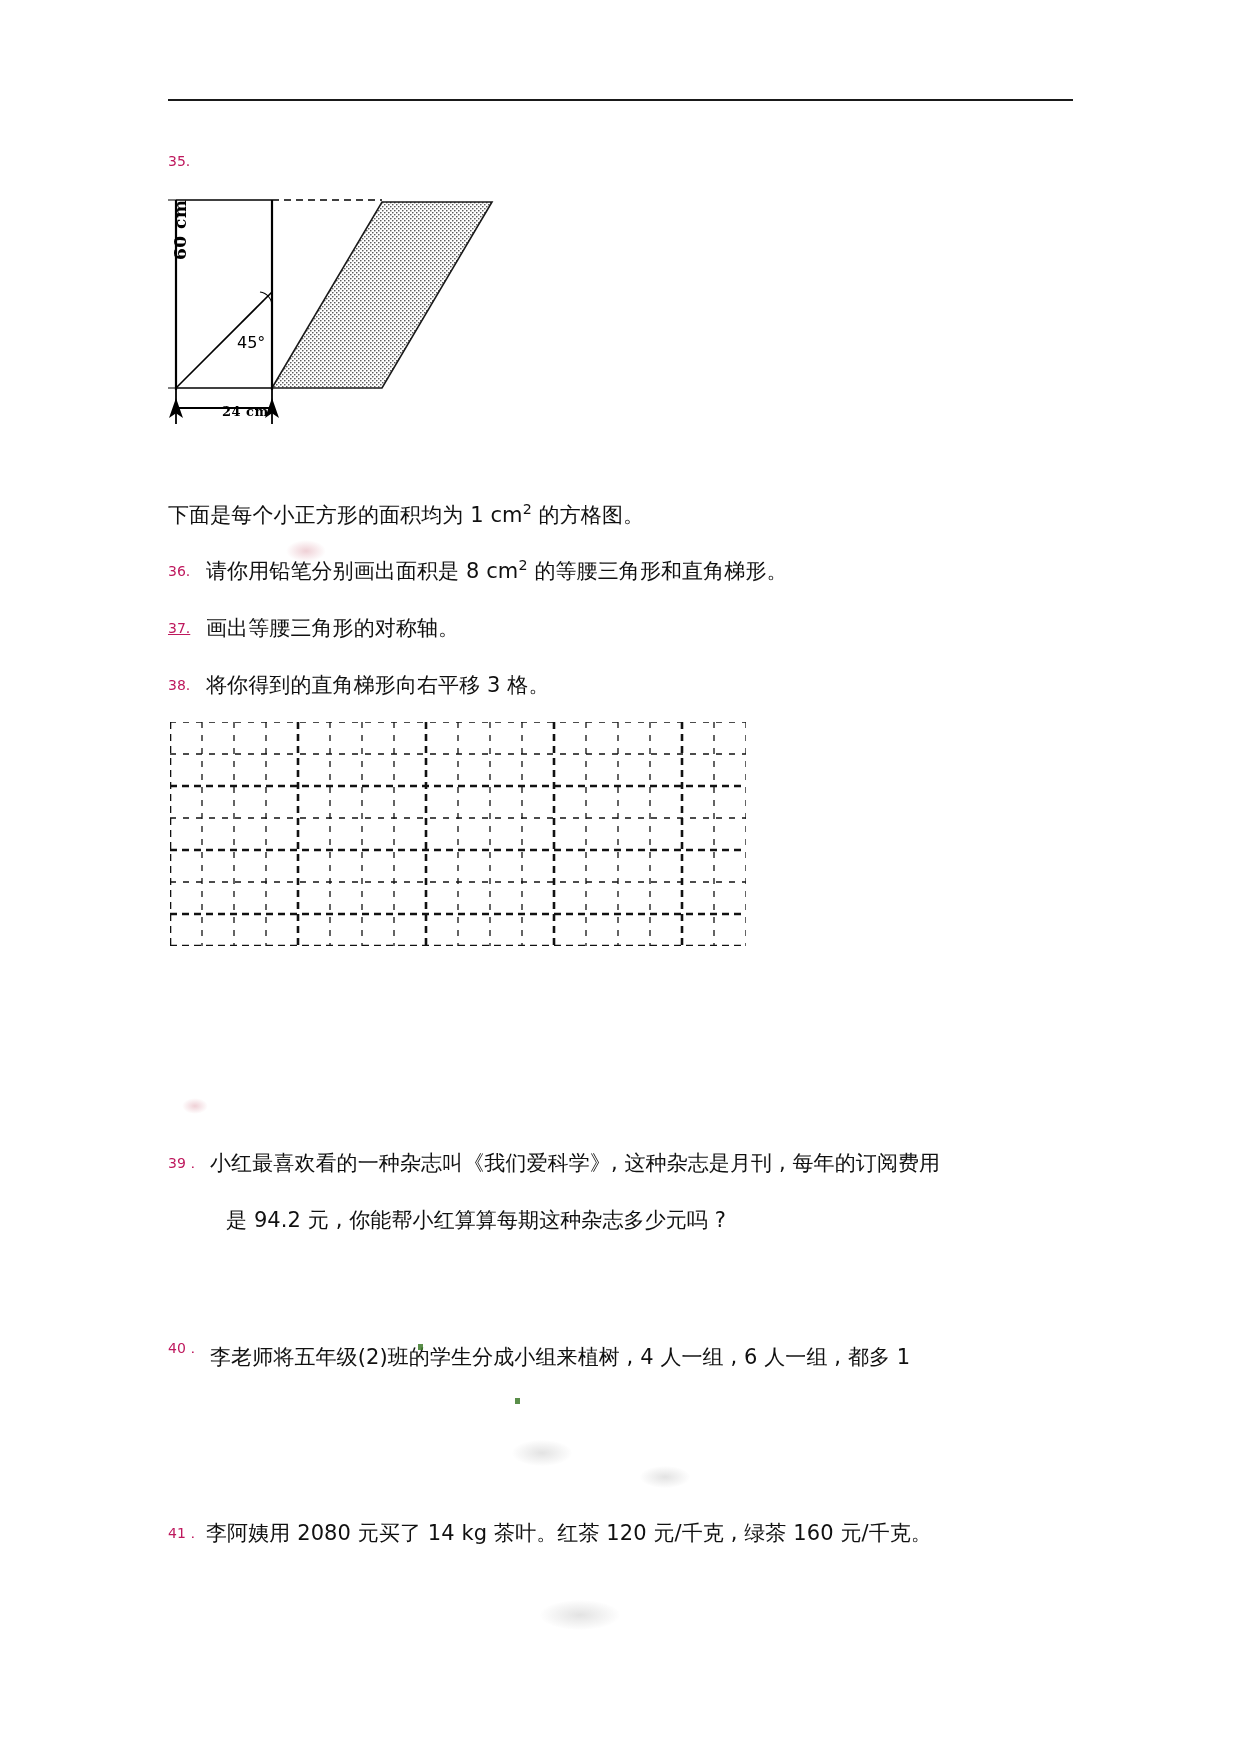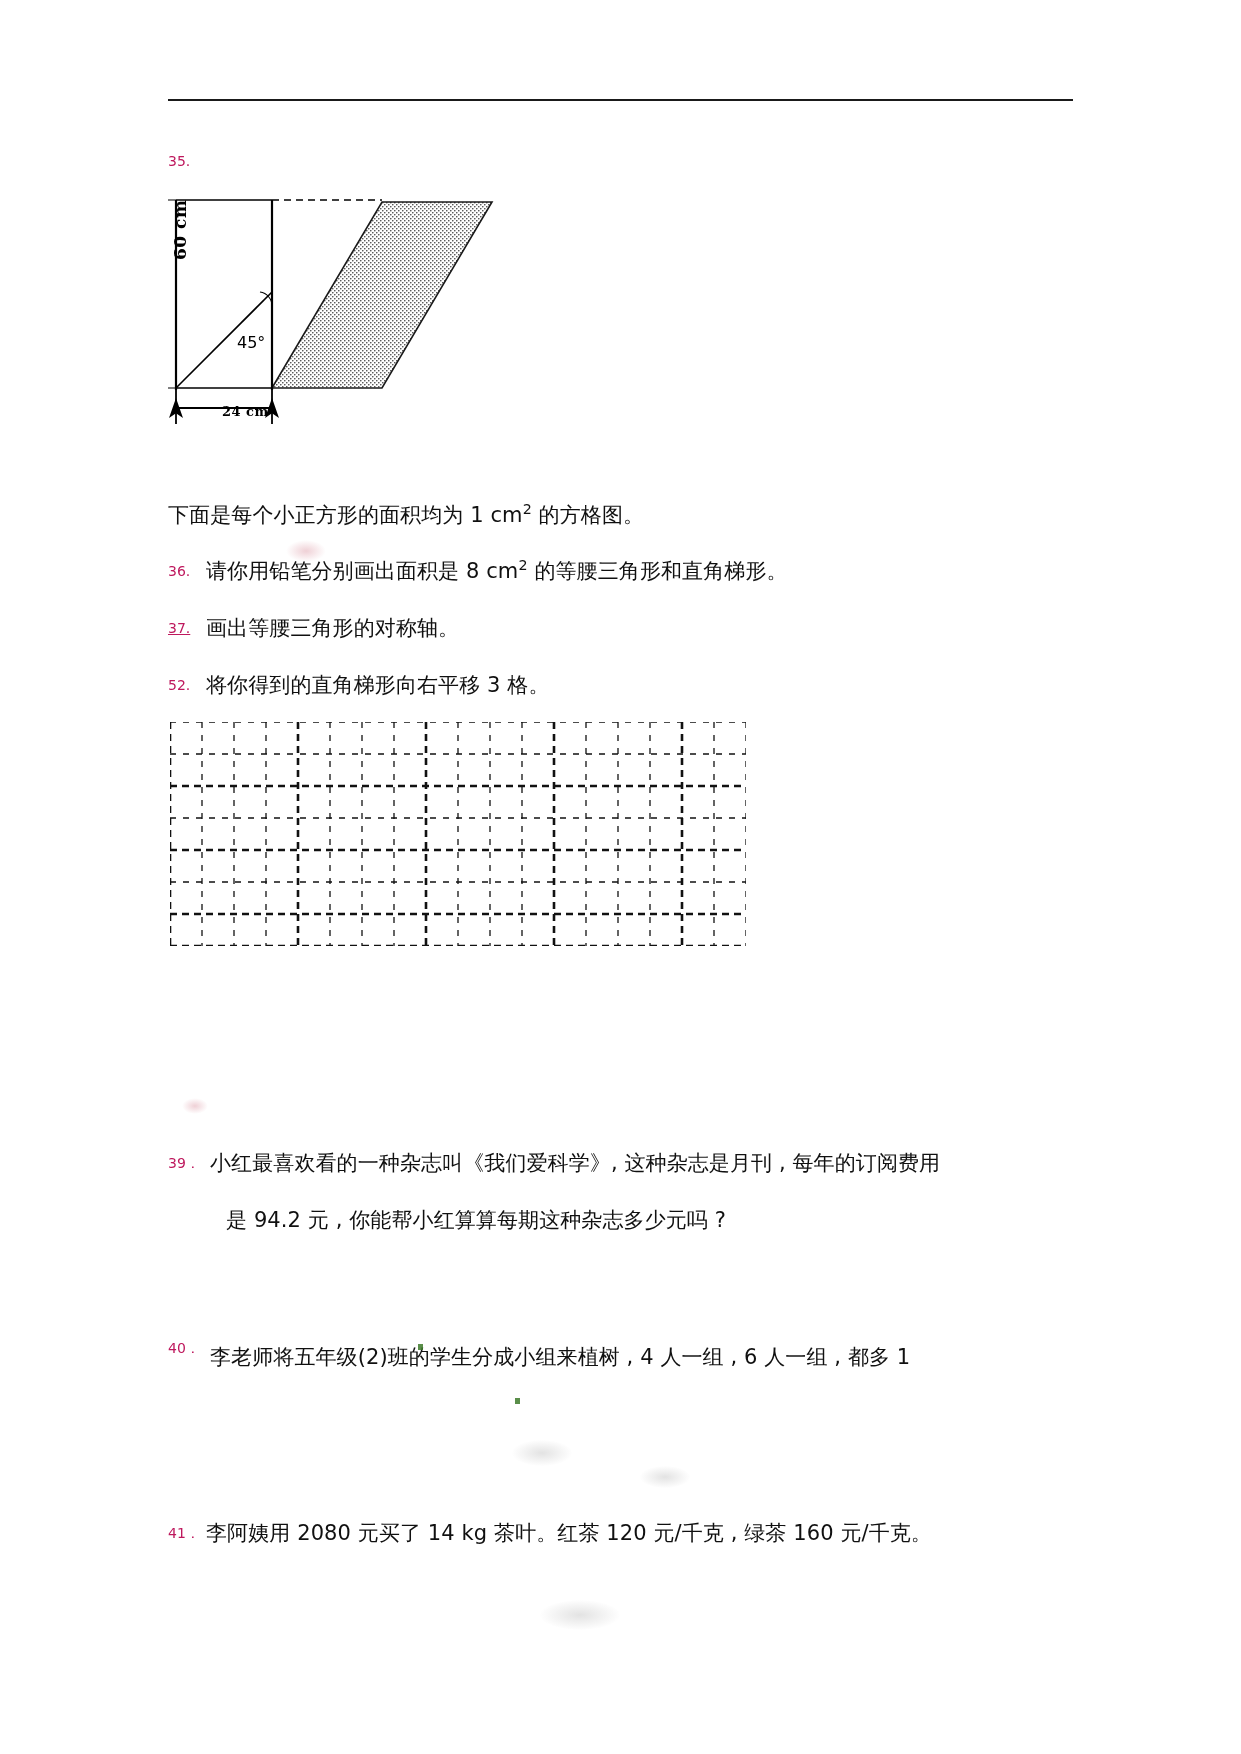--- a/index.html
+++ b/index.html
@@ -190,21 +190,21 @@
   </div>
 
   <div class="qnum" style="left:168px; top:556px;">36.</div>
   <div class="qtext" style="left:206px; top:556px;">
     <span>请你用铅笔分别画出面积是 8 cm</span><span class="sup">2</span><span> 的等腰三角形和直角梯形。</span>
   </div>
 
   <div class="qnum" style="left:168px; top:613px;text-decoration:underline;">37.</div>
   <div class="qtext" style="left:206px; top:613px;">画出等腰三角形的对称轴。</div>
 
-  <div class="qnum" style="left:168px; top:670px;">52.</div>
+  <div class="qnum" style="left:168px; top:670px;">38.</div>
   <div class="qtext" style="left:206px; top:670px;">将你得到的直角梯形向右平移 3 格。</div>
 
   <div id="grid-figure">
     <svg id="grid-svg" width="576" height="224" viewBox="0 0 576 224" xmlns="http://www.w3.org/2000/svg">
         <line x1="0" y1="0" x2="0" y2="224" stroke="#111" stroke-width="2.6" stroke-dasharray="7,5"></line>
         <line x1="32" y1="0" x2="32" y2="224" stroke="#111" stroke-width="1.3" stroke-dasharray="6,7"></line>
         <line x1="64" y1="0" x2="64" y2="224" stroke="#111" stroke-width="1.3" stroke-dasharray="6,7"></line>
         <line x1="96" y1="0" x2="96" y2="224" stroke="#111" stroke-width="1.3" stroke-dasharray="6,7"></line>
         <line x1="128" y1="0" x2="128" y2="224" stroke="#111" stroke-width="2.6" stroke-dasharray="7,5"></line>
         <line x1="160" y1="0" x2="160" y2="224" stroke="#111" stroke-width="1.3" stroke-dasharray="6,7"></line>

